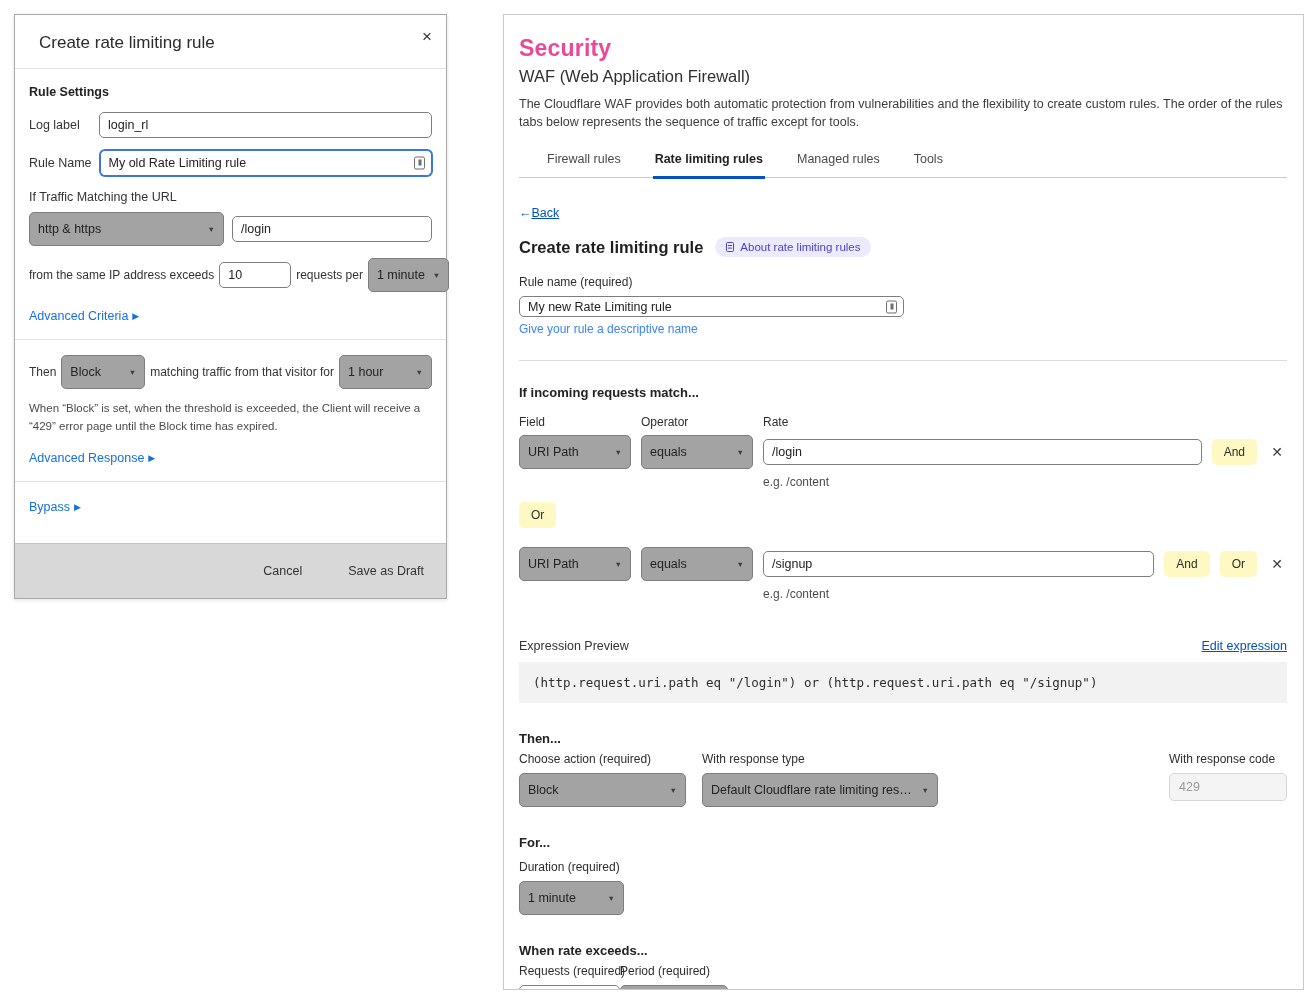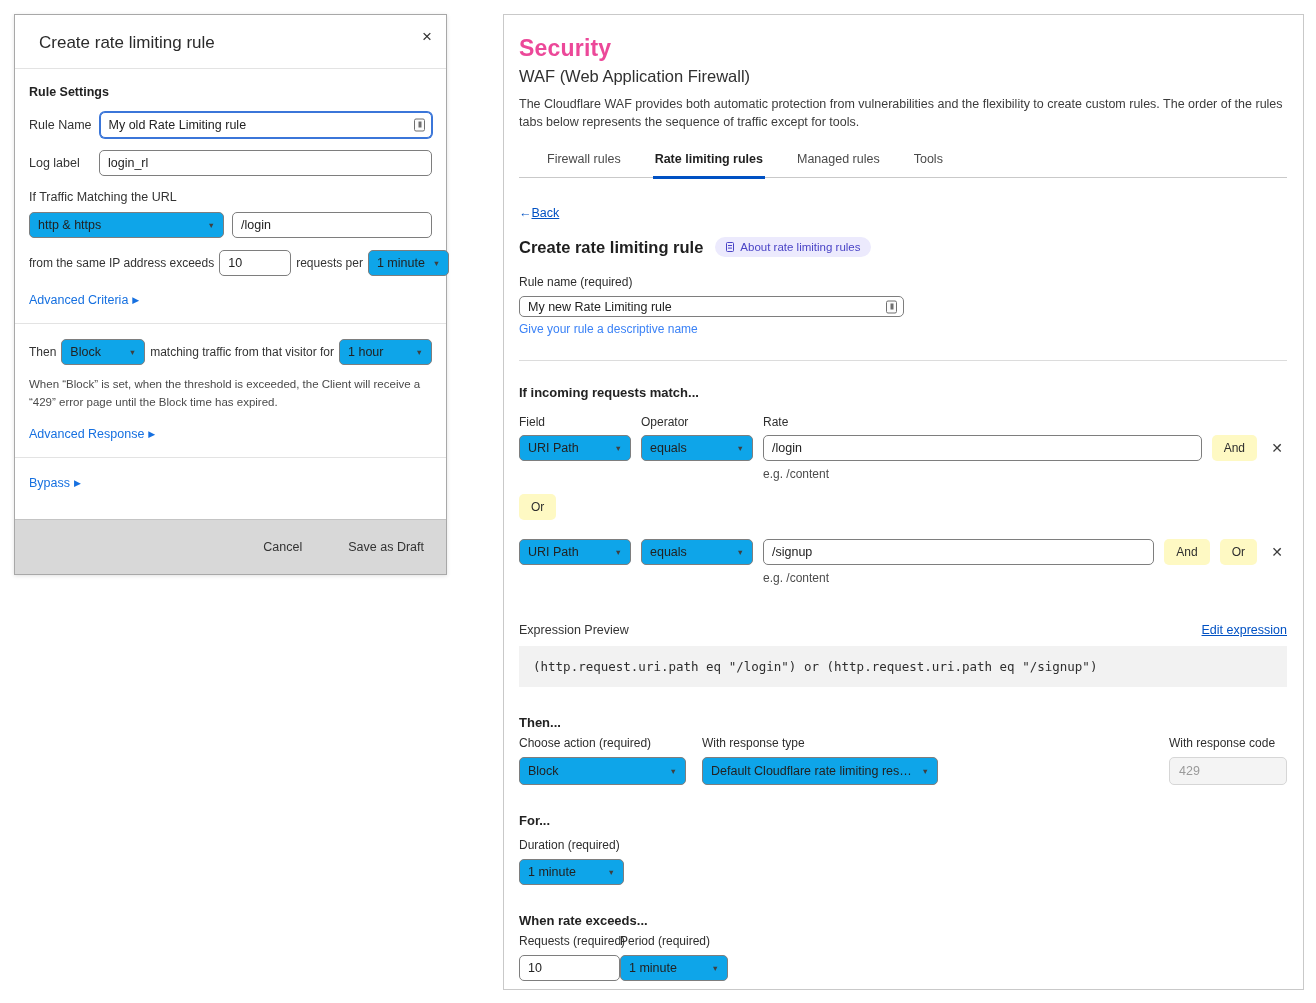--- a/index.html
+++ b/index.html
@@ -1,22 +1,22 @@
 <!DOCTYPE html>
 <html><head>
 <meta charset="utf-8">
 <style>
   * { margin:0; padding:0; box-sizing:border-box; }
   html,body { width:1316px; height:1003px; background:#fff;
     font-family:"Liberation Sans","DejaVu Sans",sans-serif; color:#2e2e2e; }
 
   
   .select-box { display:inline-flex; align-items:center; justify-content:space-between;
-    border:1px solid #7e7e7e; border-radius:5px; height:26px; padding:8px 8px;
-    font-size:12.5px; color:#222; background:#0ea5e9; cursor:pointer; white-space:nowrap; }
+    border:1px solid #7e7e7e; border-radius:5px; height:26px; padding:16px 8px;
+    font-size:12.5px; color:#222; background:#a3a3a3; cursor:pointer; white-space:nowrap; }
   .caret { font-size:7.5px; color:#3f3f3f; margin-left:8px; flex:none; }
   .text-input { border:1px solid #7e7e7e; border-radius:5px; height:26px; padding:0 8px;
     font-size:12.5px; color:#222; font-family:inherit; background:#fff; width:100%; }
   .btn-gray { background:#fef9c3; border:0; border-radius:5px; height:26px; padding:0 12px;
     font-size:12px; color:#2e2e2e; font-family:inherit; cursor:pointer; flex:none; }
   .x-btn { font-size:14px; color:#3c3c3c; width:20px; text-align:center; cursor:pointer; flex:none; }
   .field-label { font-size:12px; color:#2e2e2e; }
   .helper { font-size:12px; color:#4c4c4c; }
 
   
@@ -101,31 +101,31 @@
 
 <div class="modal">
   <div class="modal-header">
     <div class="modal-title">Create rate limiting rule</div>
     <span class="modal-close">×</span>
   </div>
   <div class="modal-body">
     <div class="m-section-title">Rule Settings</div>
 
     <div class="m-row">
+      <span class="m-label">Log label</span>
+      <span class="m-input-wrap">
+        <input class="text-input" value="login_rl" style="">
+      </span>
+    </div>
+
+    <div class="m-row">
       <span class="m-label">Rule Name</span>
       <span class="m-input-wrap">
         <input class="text-input focused" value="My old Rate Limiting rule" style="">
         <span class="pm-icon"></span>
-      </span>
-    </div>
-
-    <div class="m-row">
-      <span class="m-label">Log label</span>
-      <span class="m-input-wrap">
-        <input class="text-input" value="login_rl" style="">
       </span>
     </div>
 
     <div class="m-caption">If Traffic Matching the URL</div>
 
     <div class="m-row">
       <span class="select-box" style="width:195px;flex:none;">
         <span>http &amp; https</span>
         <span class="caret">▼</span>
       </span>

